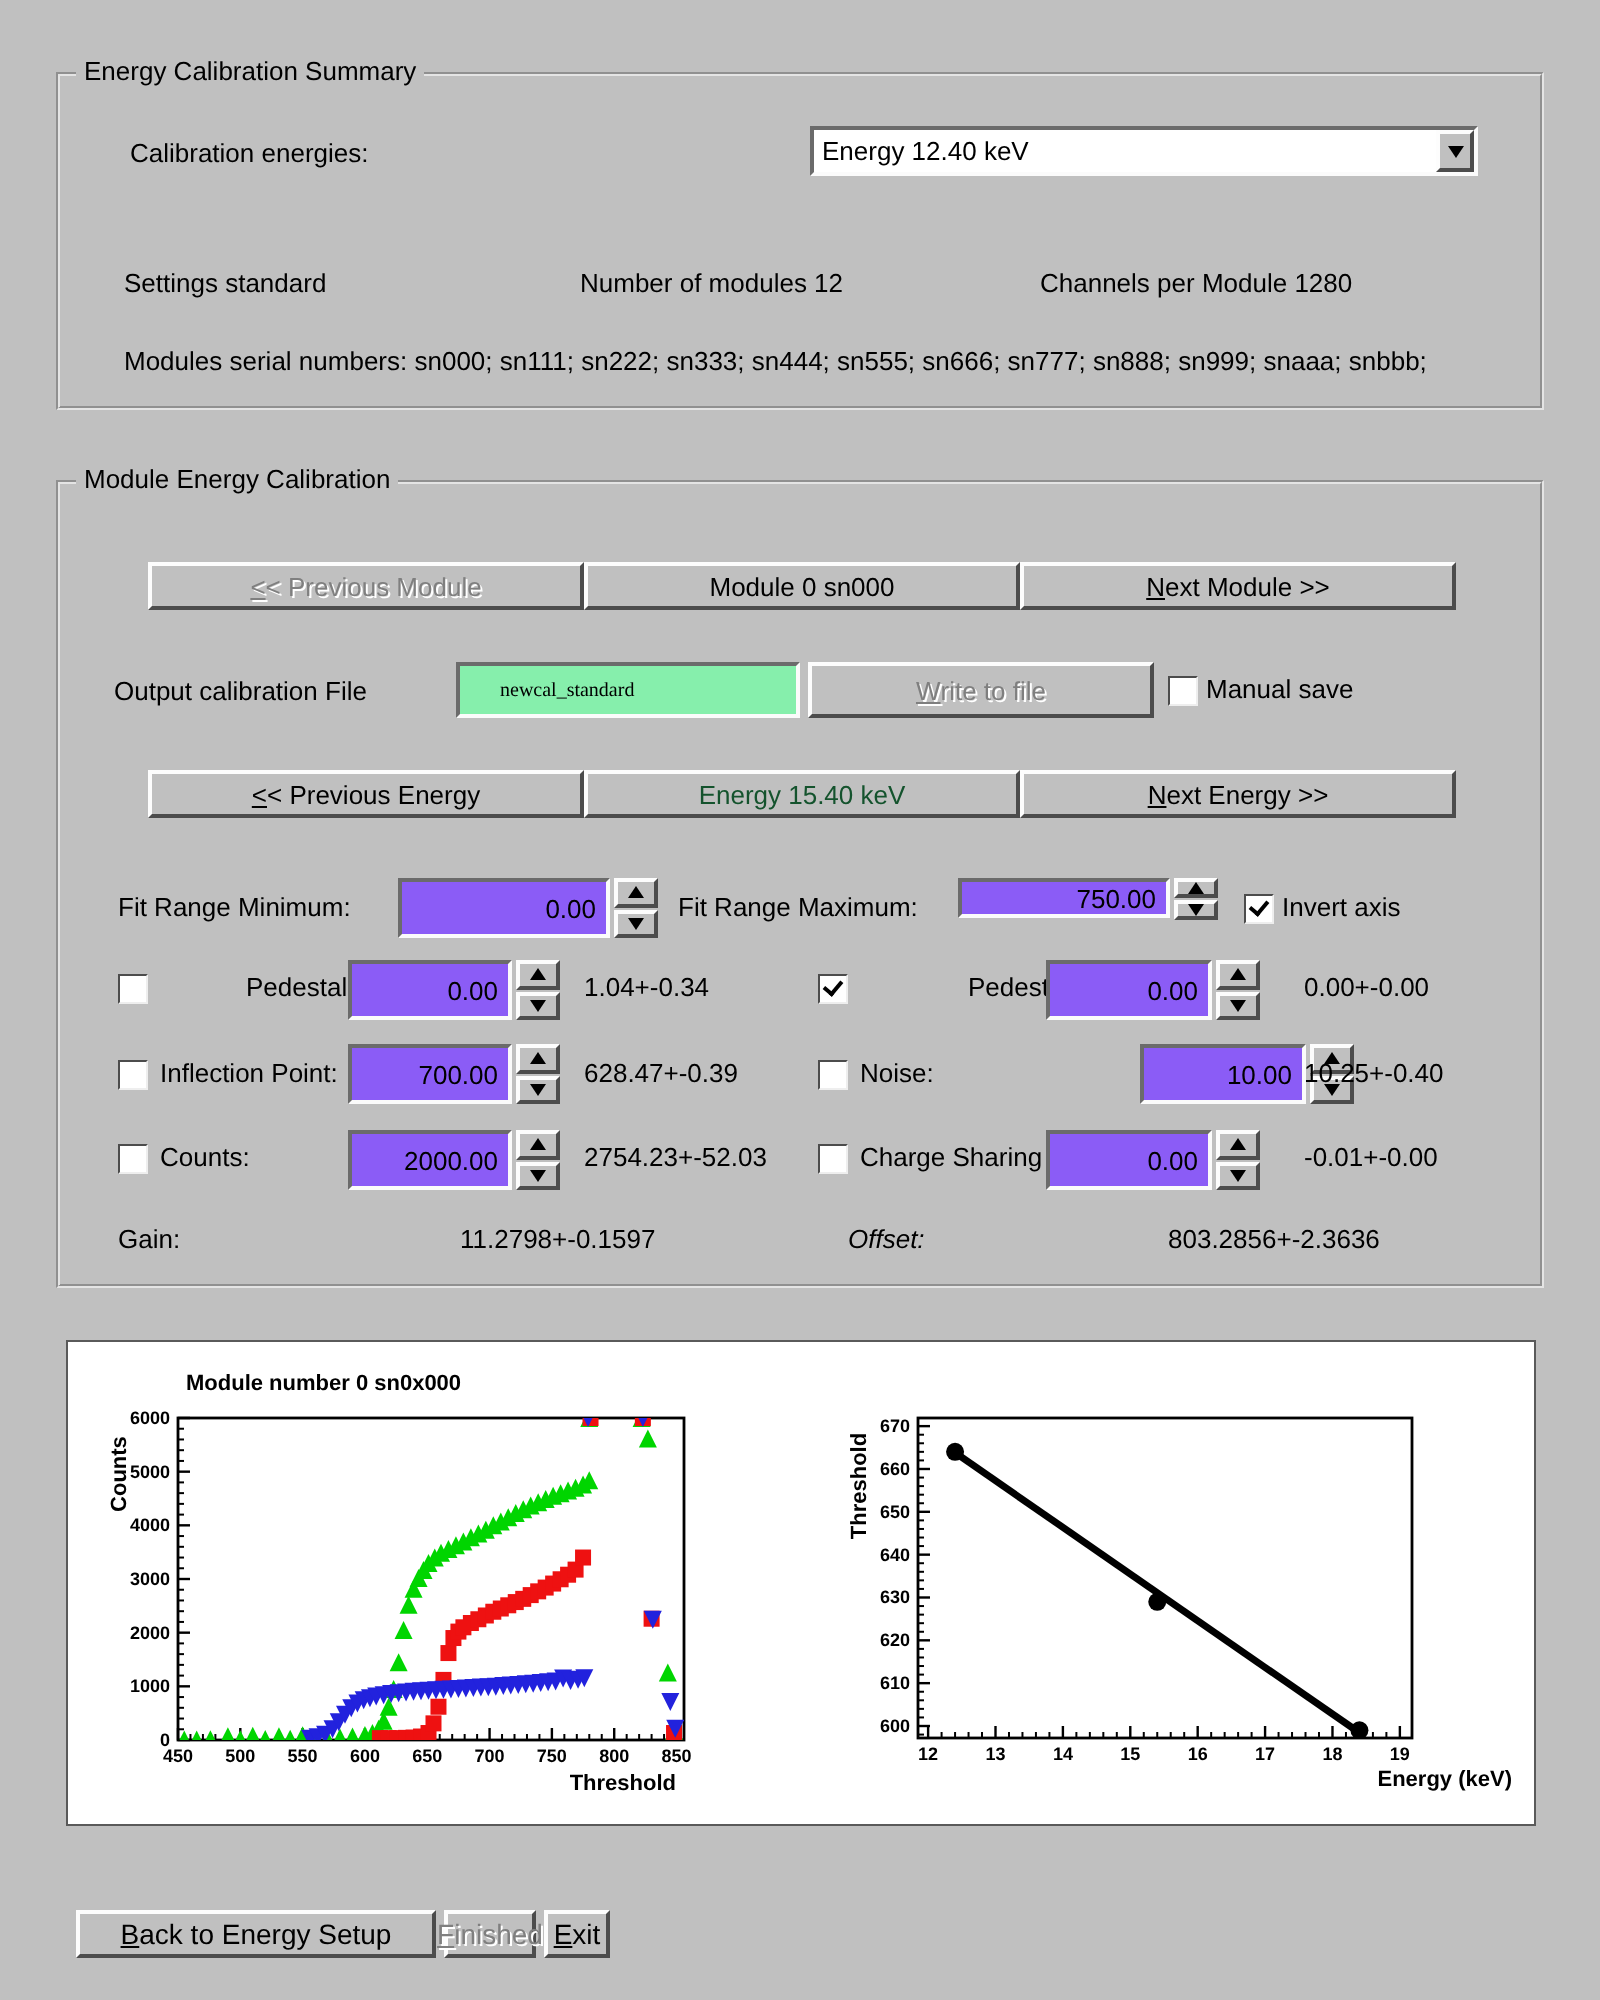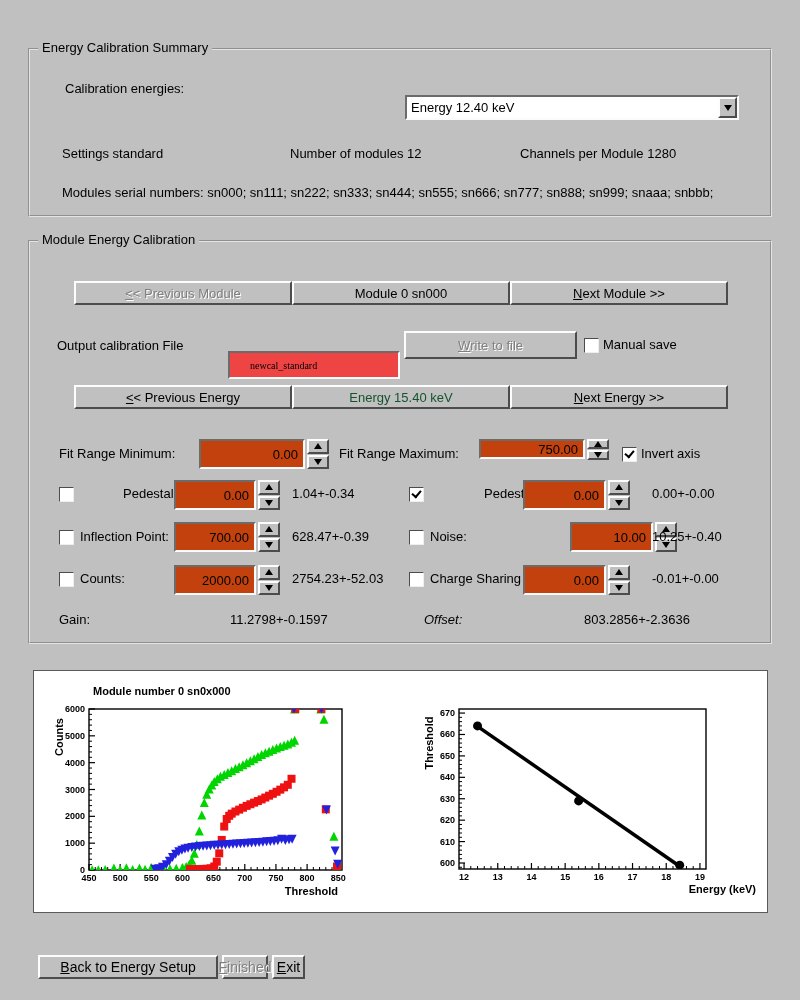--- a/index.html
+++ b/index.html
@@ -9,28 +9,28 @@
   .gb{position:absolute;border:2px groove #e4e4e4;}
   .gb-title{position:absolute;top:-10px;left:8px;background:#c0c0c0;padding:0 4px;
             font-size:13px;line-height:16px;white-space:nowrap;}
   .qbtn{position:absolute;display:flex;align-items:center;justify-content:center;
         background:#c0c0c0;border:2px solid;border-color:#fdfdfd #4c4c4c #4c4c4c #fdfdfd;
         font-size:13px;white-space:nowrap;box-sizing:border-box;cursor:default;}
   .qbtn.big{font-size:14px;}
   .disabled{color:#7f7f7f;text-shadow:1px 1px 0 #ffffff;}
   .u{text-decoration:underline;}
   .green{color:#14532d;}
-  .sunken{background:#ef4444;border:2px solid;border-color:#6b6b6b #fbfbfb #fbfbfb #6b6b6b;box-sizing:border-box;margin-top:20px;}
+  .sunken{background:#86efac;border:2px solid;border-color:#6b6b6b #fbfbfb #fbfbfb #6b6b6b;box-sizing:border-box;}
   .qinput{position:absolute;font-family:Liberation Serif, serif;font-size:10px;padding:0 20px;outline:none;}
   .combo{position:absolute;display:flex;box-sizing:border-box;}
   .combo-field{flex:1;font-size:13px;line-height:21px;padding-left:4px;background:#fff;overflow:hidden;}
   .combo-btn{width:19px;background:#c0c0c0;border:2px solid;border-color:#fdfdfd #4c4c4c #4c4c4c #fdfdfd;
              display:flex;align-items:center;justify-content:center;box-sizing:border-box;}
   .spin{position:absolute;display:flex;}
-  .spin-field{background:#c2410c;border:2px solid;border-color:#6b6b6b #fbfbfb #fbfbfb #6b6b6b;
+  .spin-field{background:#8b5cf6;border:2px solid;border-color:#6b6b6b #fbfbfb #fbfbfb #6b6b6b;
               box-sizing:border-box;font-size:13px;text-align:right;padding:0 5px;
               display:flex;align-items:center;justify-content:flex-end;}
   .spin-btns{display:flex;flex-direction:column;margin-left:2px;}
   .spin-b{width:22px;flex:1;background:#c0c0c0;border:2px solid;border-color:#fdfdfd #4c4c4c #4c4c4c #fdfdfd;
           display:flex;align-items:center;justify-content:center;box-sizing:border-box;margin-bottom:1px;}
   .spin-b:last-child{margin-bottom:0;}
   .tri-up{width:0;height:0;border-left:4px solid transparent;border-right:4px solid transparent;
           border-bottom:6px solid #000;}
   .tri-down{width:0;height:0;border-left:4px solid transparent;border-right:4px solid transparent;
             border-top:6px solid #000;}
@@ -40,21 +40,21 @@
           border-left:2px solid #000;border-bottom:2px solid #000;transform:rotate(-50deg);}
   .panel{position:absolute;left:33px;top:670px;width:735px;height:243px;background:#ffffff;
          border:1px solid #5a5a5a;box-sizing:border-box;}
   .chart-svg{position:absolute;}
 </style>
 </head>
 <body>
 
 <div id="root">
 
-  <div class="gb" style="left:28px;top:48px;width:740px;height:165px;">
+  <div class="gb" style="left:28px;top:36px;width:740px;height:165px;">
     <div class="gb-title">Energy Calibration Summary</div>
     <div class="lbl" style="left:35px;top:31px;">Calibration energies:</div>
     <div class="combo sunken" style="left:375px;top:25px;width:334px;height:25px;">
       <div class="combo-field">Energy 12.40 keV</div>
       <div class="combo-btn">
         <span class="tri-down"></span>
       </div>
     </div>
     <div class="lbl" style="left:32px;top:96px;">Settings standard</div>
     <div class="lbl" style="left:260px;top:96px;">Number of modules 12</div>

